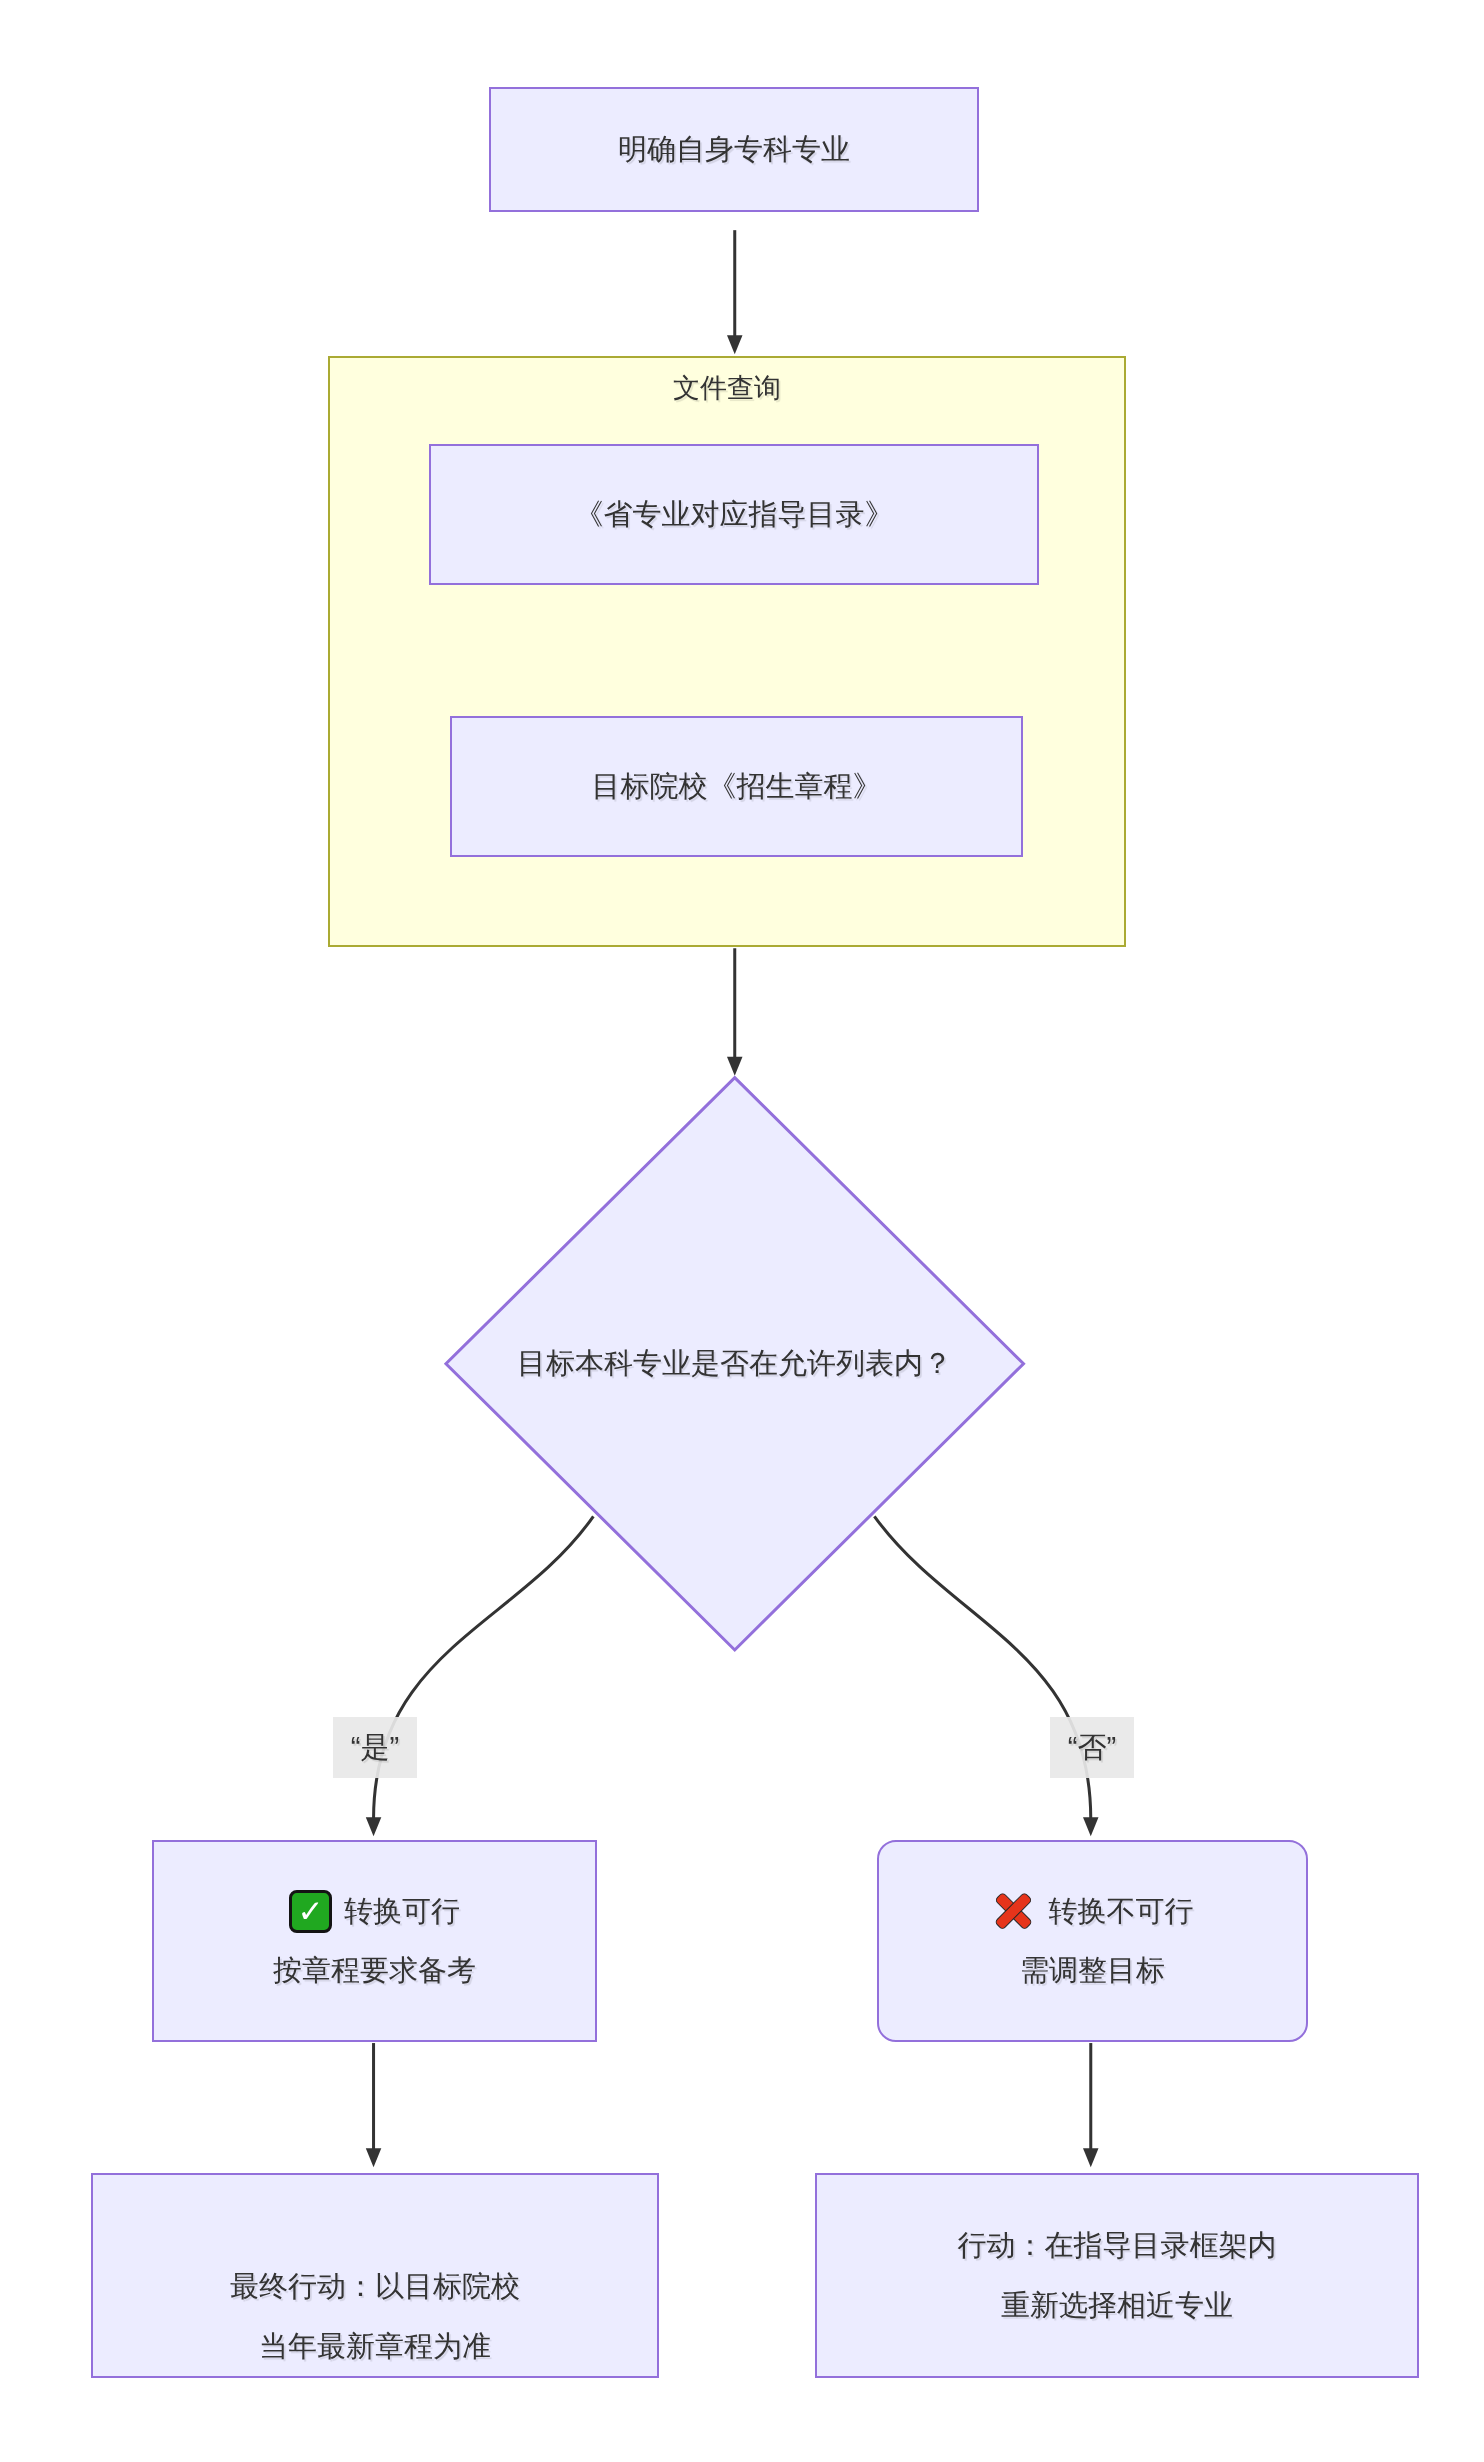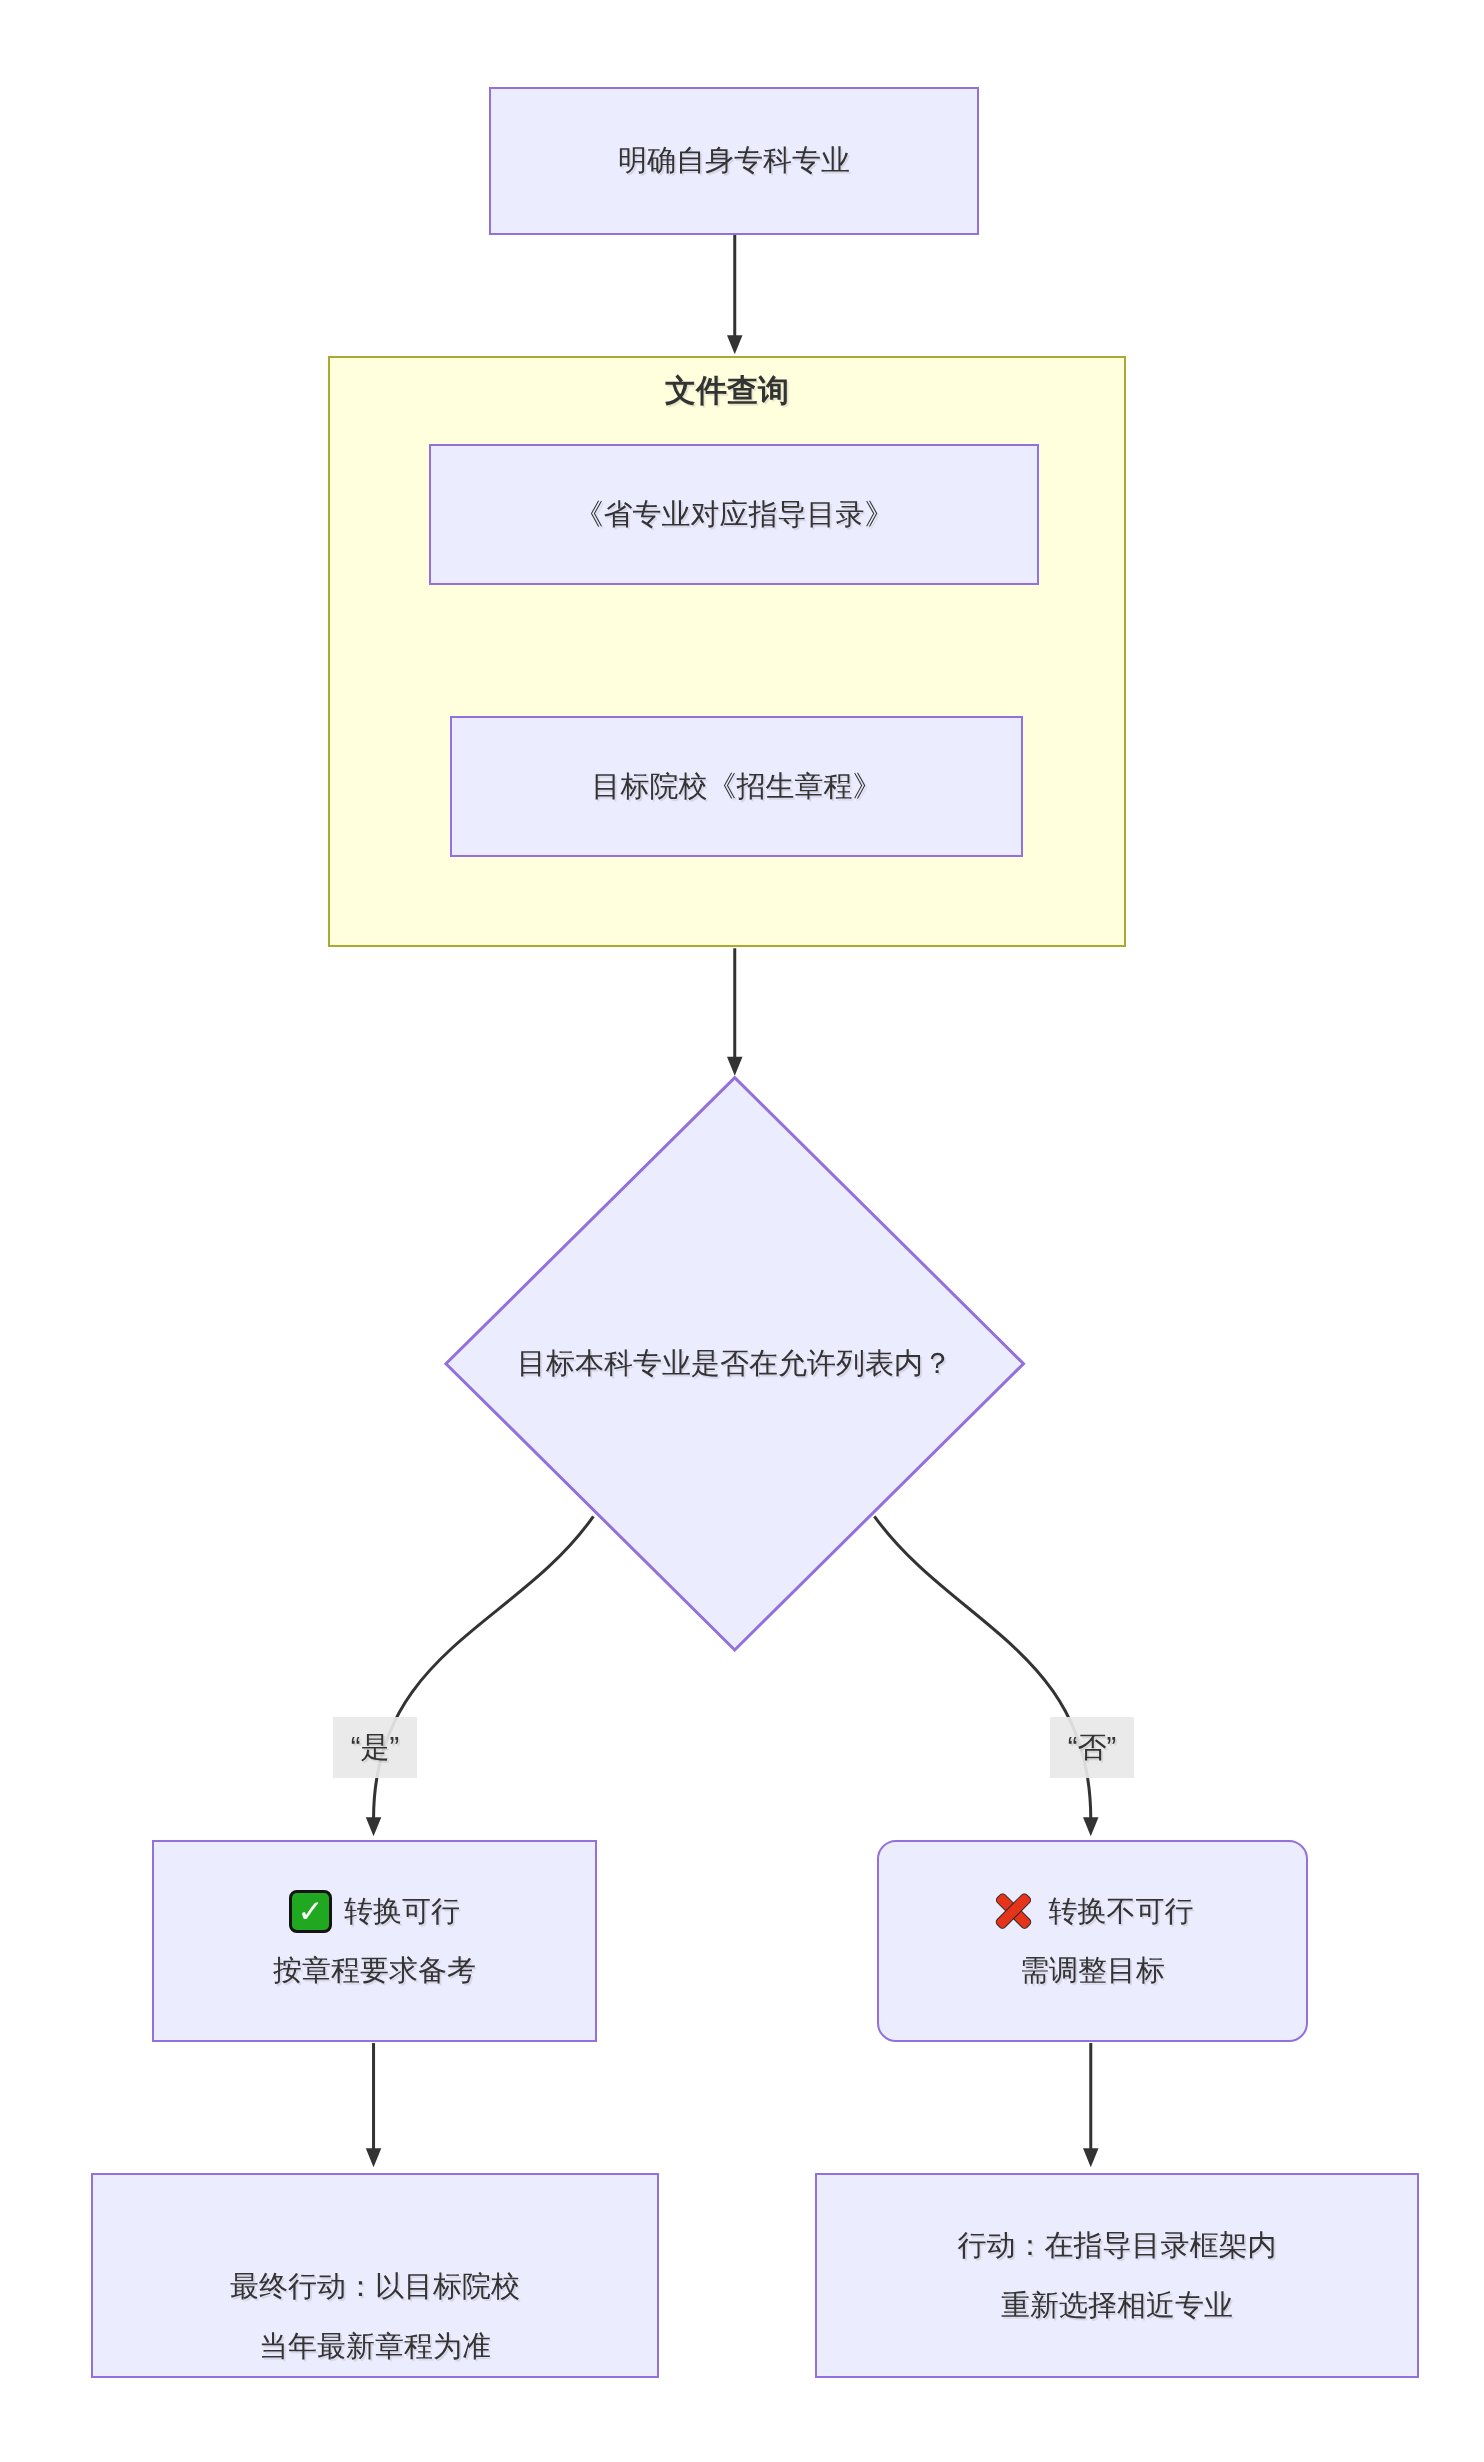--- a/index.html
+++ b/index.html
@@ -42,23 +42,22 @@
     position: absolute;
     box-sizing: border-box;
     background: #FFFFDE;
     border: 2.6px solid #AAAA33;
   }
   .cluster-title {
     position: absolute;
     left: 0; right: 0;
     top: 12px;
     text-align: center;
-    font-size: 31px;
-    text-shadow: 1.7px 1.7px 0.9px rgba(0,0,0,0.10);
-    font-weight: bold;
+    font-size: 27px;
+    text-shadow: 1.7px 1.7px 0.9px rgba(0,0,0,0.10);
   }
   .decision-text {
     position: absolute;
     display: flex;
     flex-direction: row;
     align-items: center;
     justify-content: center;
     font-size: 29px;
     line-height: 2.05;
     text-align: center;
@@ -105,21 +104,21 @@
     left: 0.9px; top: 16.4px;
     width: 41px; height: 10.3px;
     background: #E6341B;
     border: 1.7px solid #262626;
     border-radius: 4.3px;
   }
   .cross-icon .bar.a { transform: rotate(45deg); }
   .cross-icon .bar.b { transform: rotate(-45deg); }
 
   
-  #node-start      { left: 489px;  top: 87px;  width: 490px; height: 148px; }
+  #node-start      { left: 489px;  top: 87px;  width: 490px; height: 125px; }
   #cluster-docs    { left: 328px;  top: 356px;  width: 798px; height: 591px; }
   #node-catalog    { left: 429px;  top: 444px;  width: 610px; height: 141px; }
   #node-charter    { left: 450px;  top: 716px;  width: 573px; height: 141px; }
   #decision-label  { left: 476px;  top: 1278px; width: 517px; height: 172px; }
   #label-yes       { left: 333px;  top: 1717px; width: 84px;  height: 61px; }
   #label-no        { left: 1050px; top: 1717px; width: 84px;  height: 61px; }
   #node-feasible   { left: 152px;  top: 1840px; width: 445px; height: 202px; }
   #node-infeasible { left: 877px; top: 1840px; width: 431px; height: 202px; border-radius: 19px; }
   #node-action-yes { left: 91px;  top: 2173px; width: 568px; height: 205px; justify-content: flex-end; }
   #node-action-no  { left: 791px;  top: 2173px; width: 604px; height: 205px; margin-left: 24px; }

